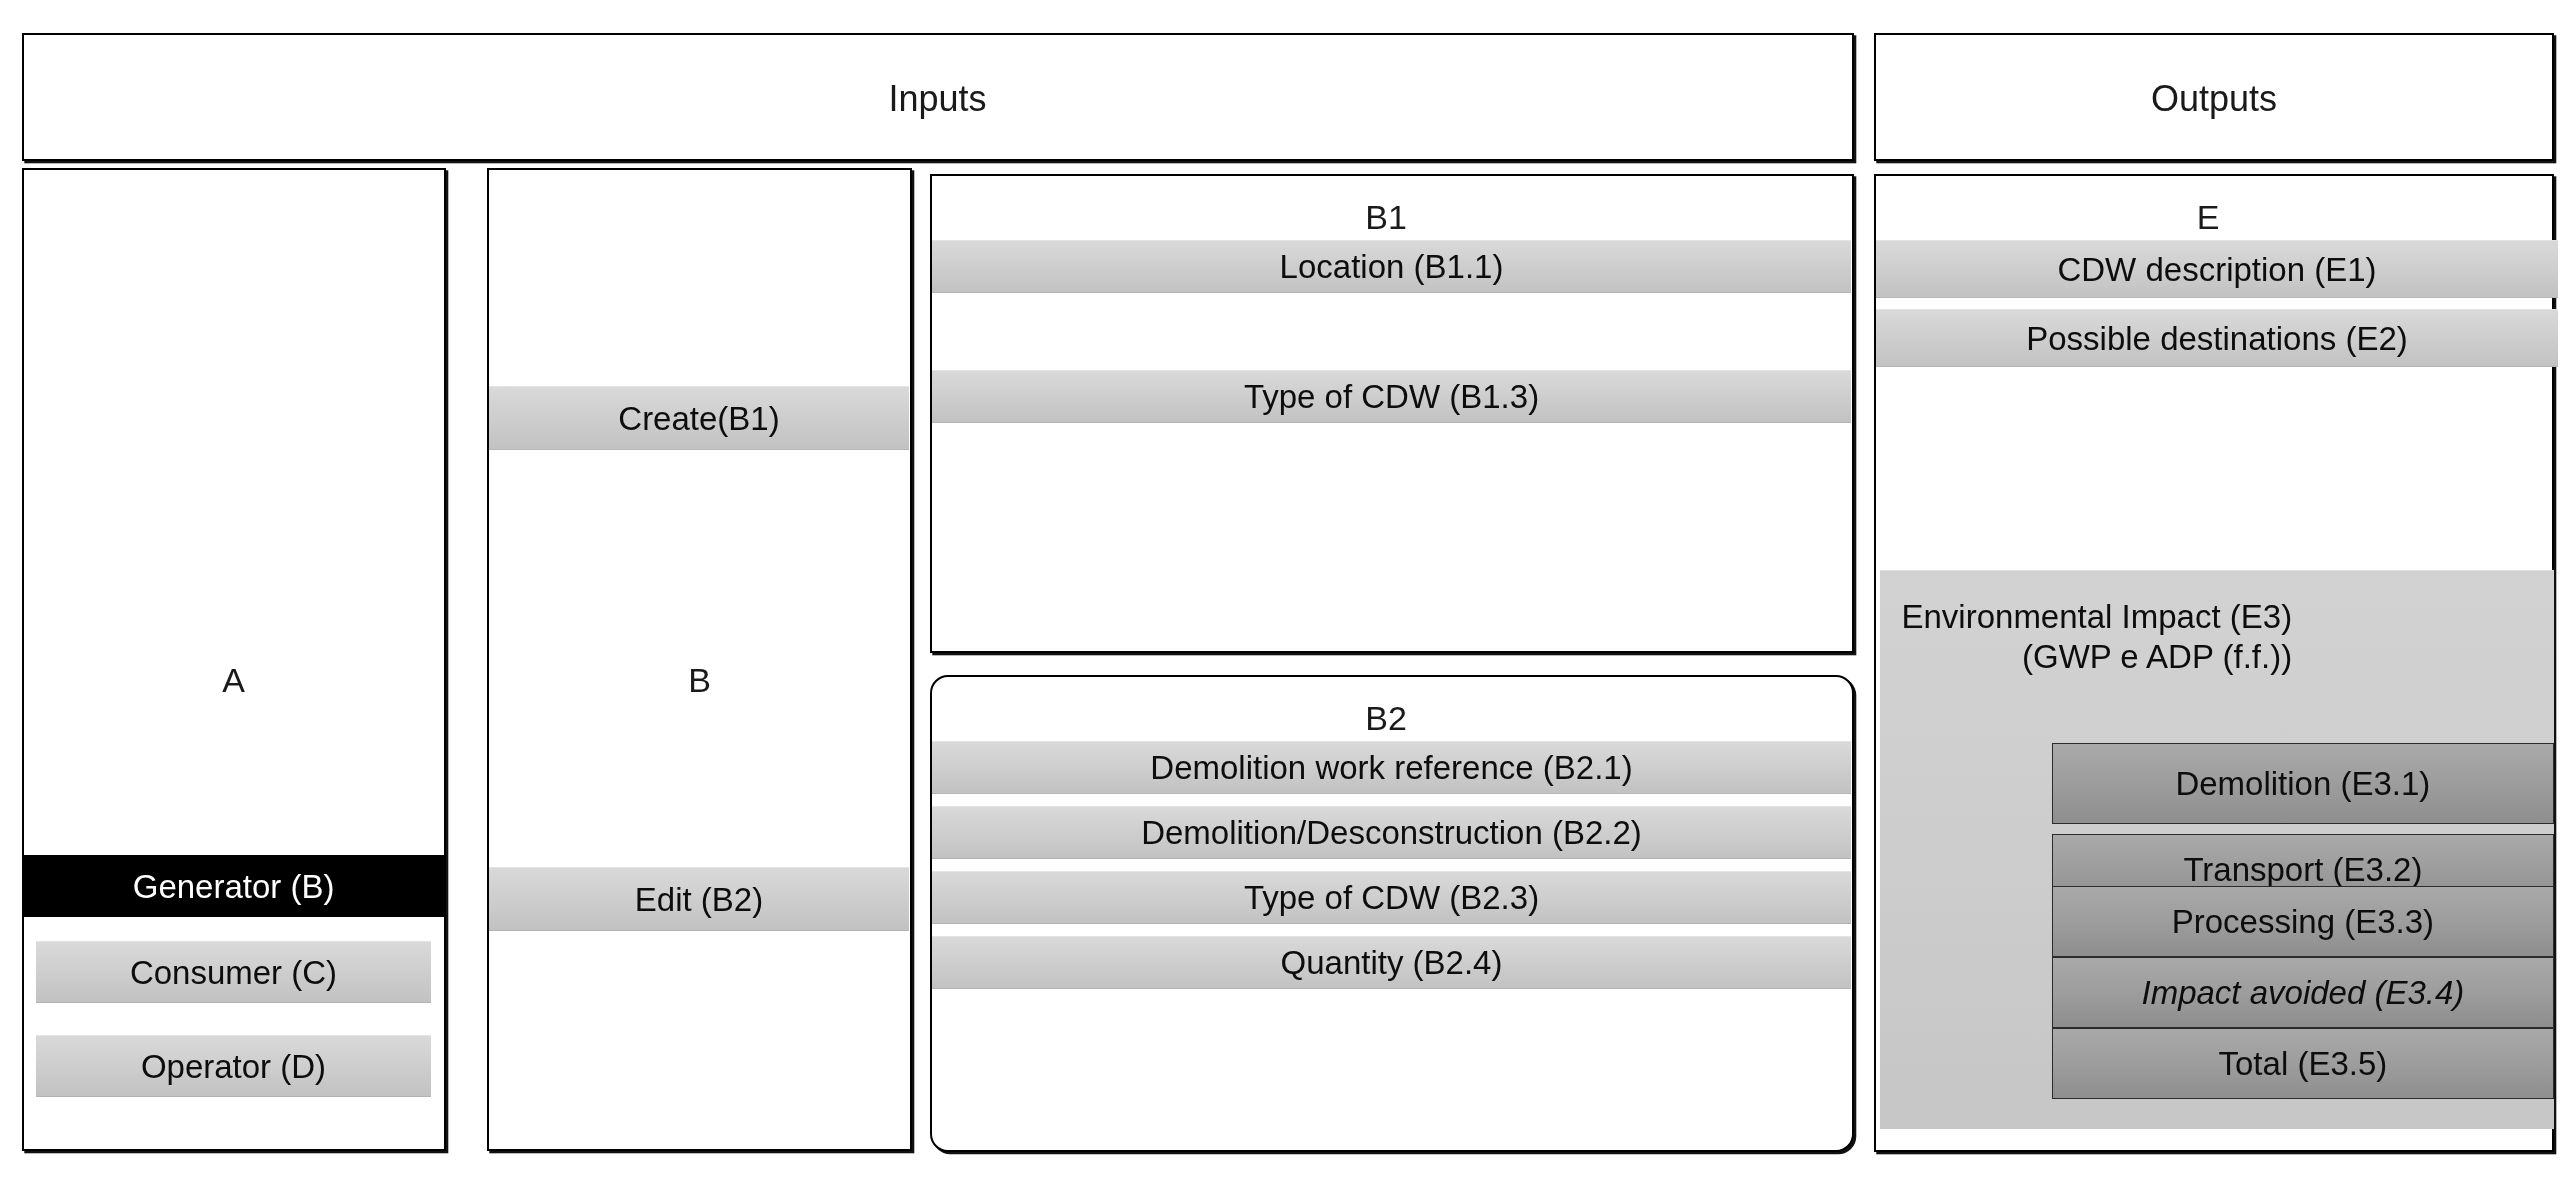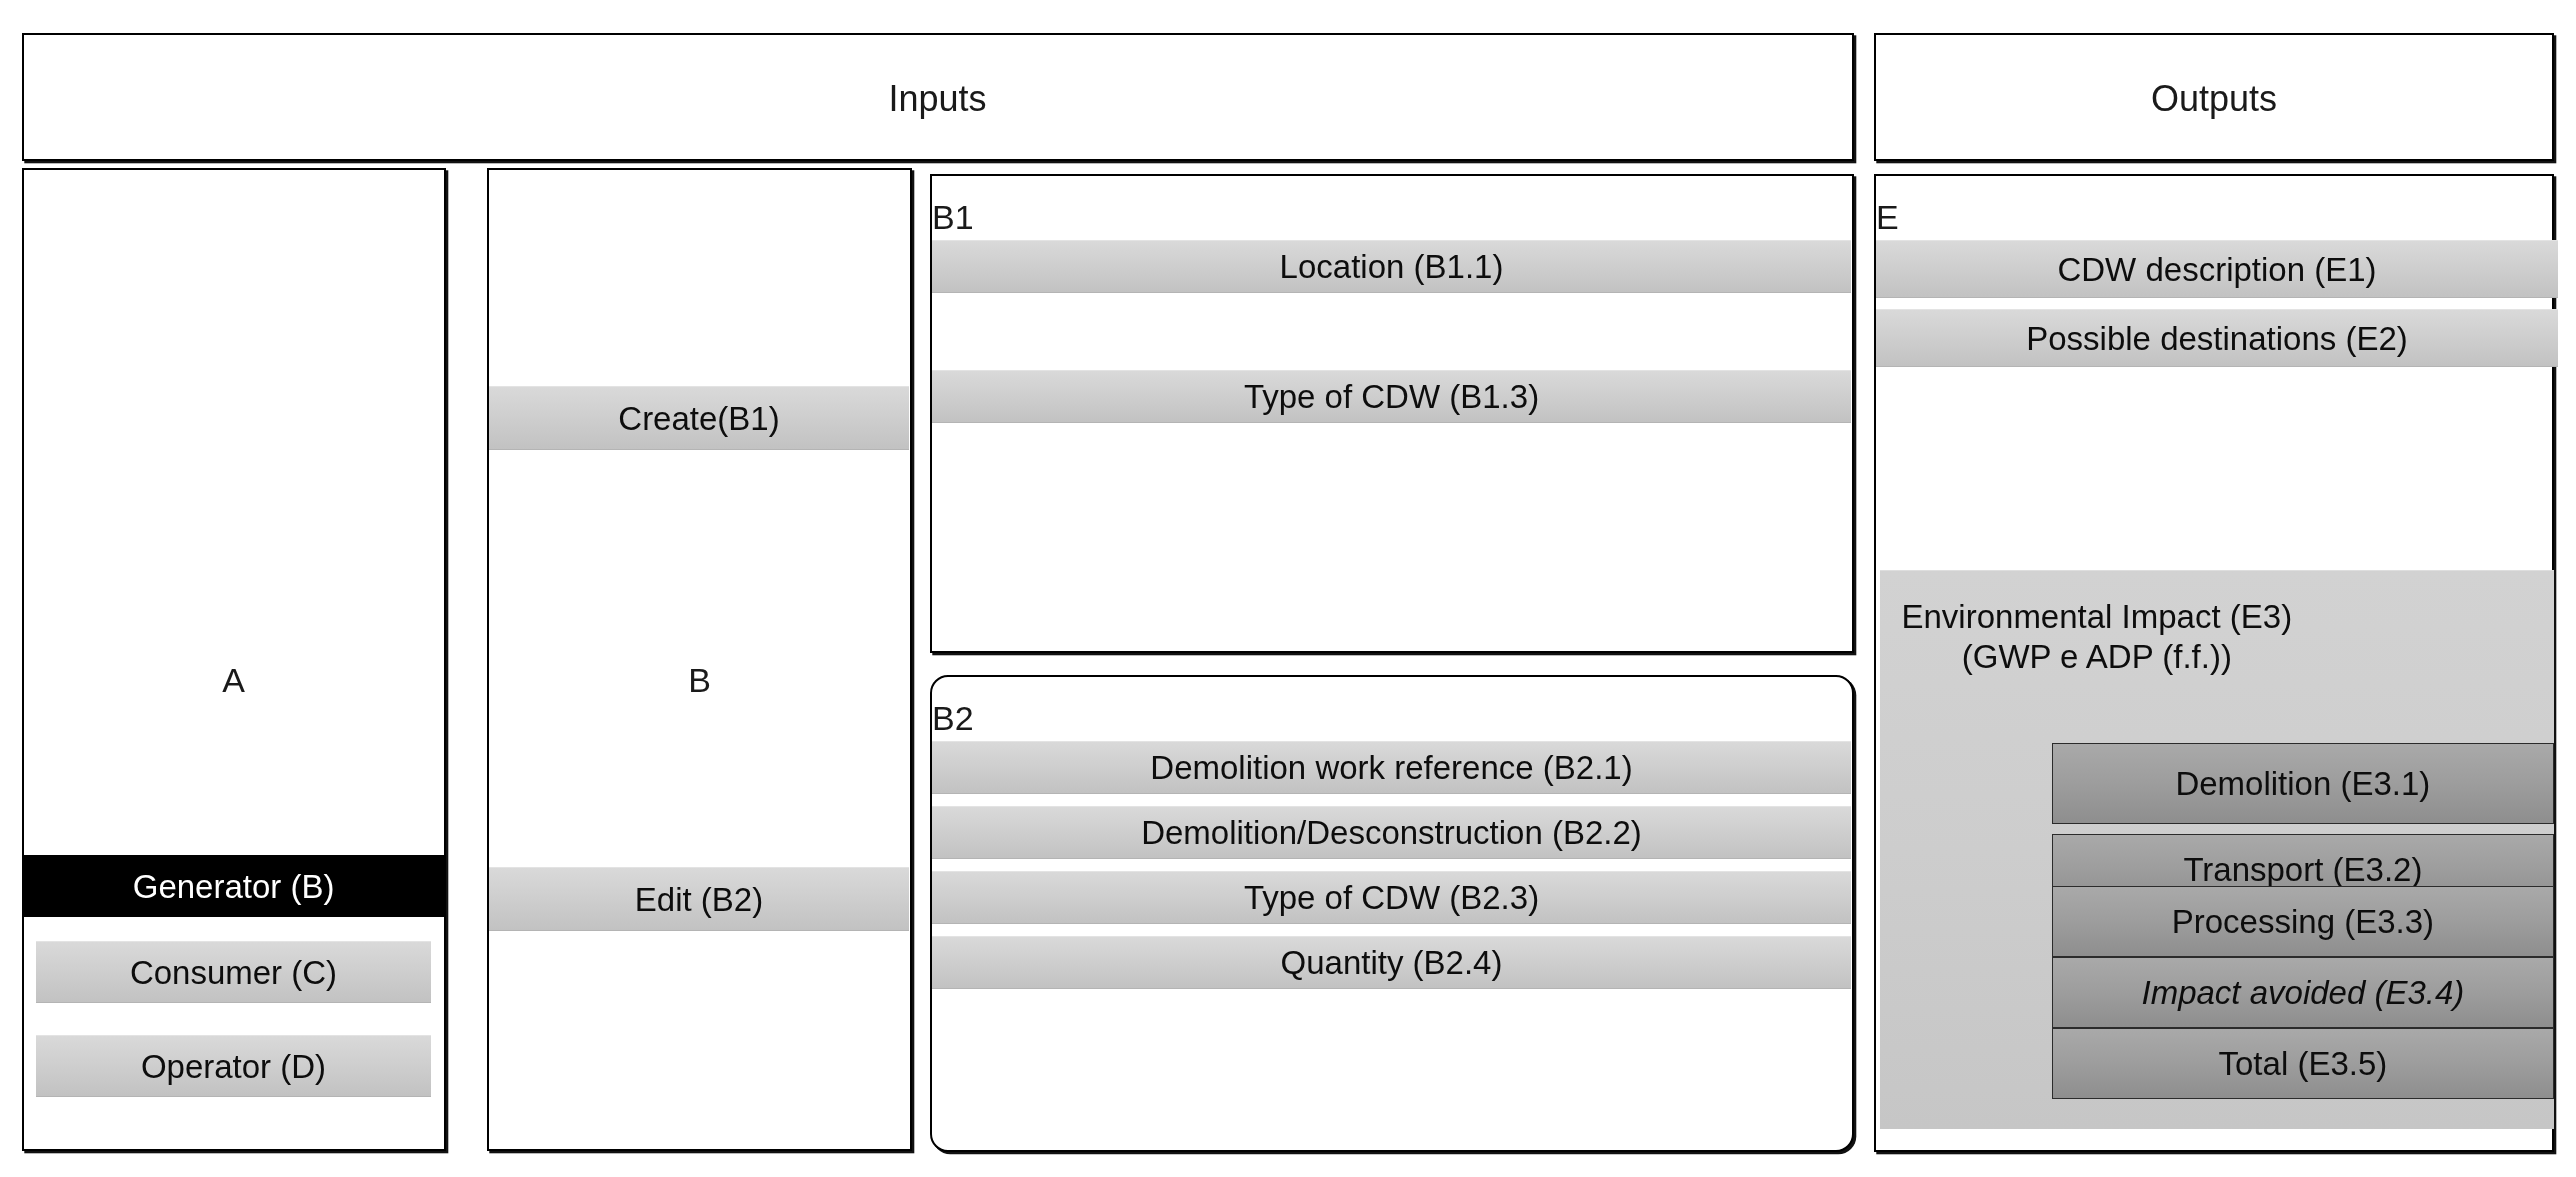--- a/index.html
+++ b/index.html
@@ -38,21 +38,21 @@
     text-align: center;
     font-size: 36px;
     line-height: 1;
     color: #1a1a1a;
     white-space: nowrap;
   }
 
   .panel-title {
     position: absolute;
     left: 0; right: 12px;
-    text-align: left;
+    text-align: center;
     font-size: 34px;
     line-height: 1;
     color: #1a1a1a;
     white-space: nowrap;
   }
 
   
   .bar {
     position: absolute;
     box-sizing: border-box;
@@ -90,21 +90,21 @@
     border-top: 0.8px solid #dedede;
   }
   .e3box .e3label {
     position: absolute;
     left: 21.6px;
     top: 26px;
     font-size: 33px;
     line-height: 1.22;
     color: #0d0d0d;
     white-space: pre-line;
-    text-align: center;
+    text-align: right;
   }
 
   .ctr-letter {
     position: absolute;
     left: 0; right: 0;
     text-align: center;
     font-size: 34px;
     line-height: 1;
     color: #1a1a1a;
   }

